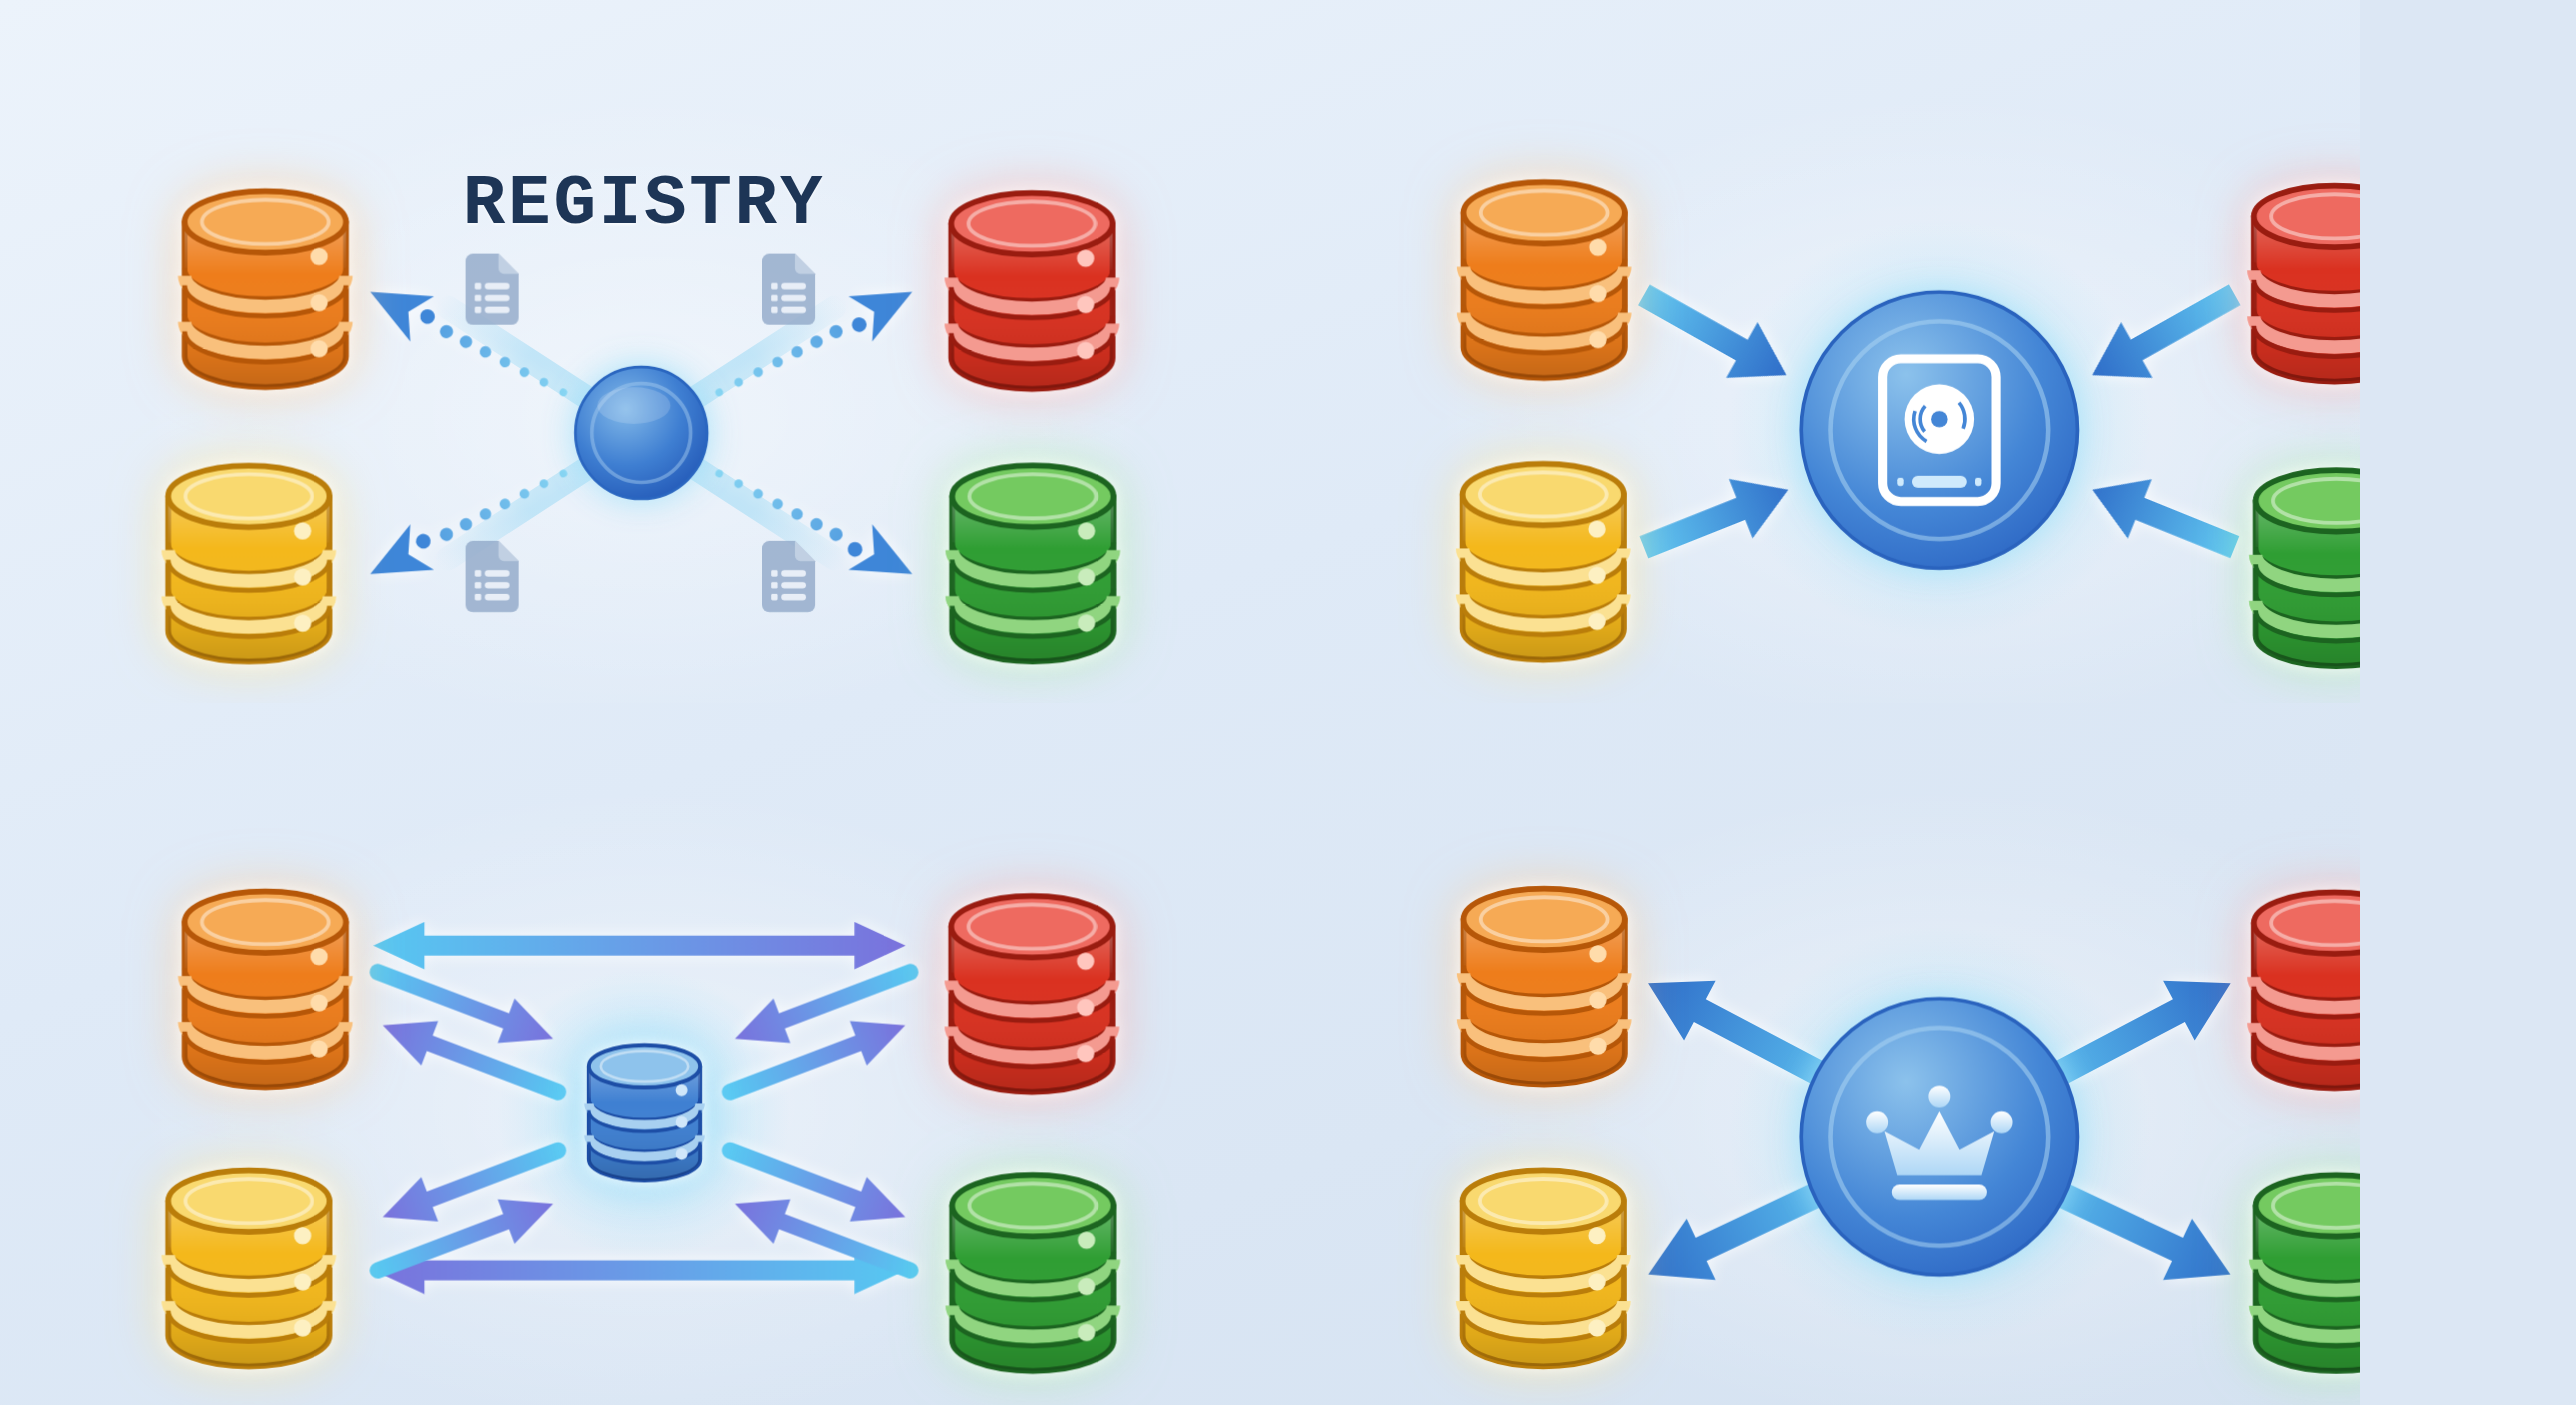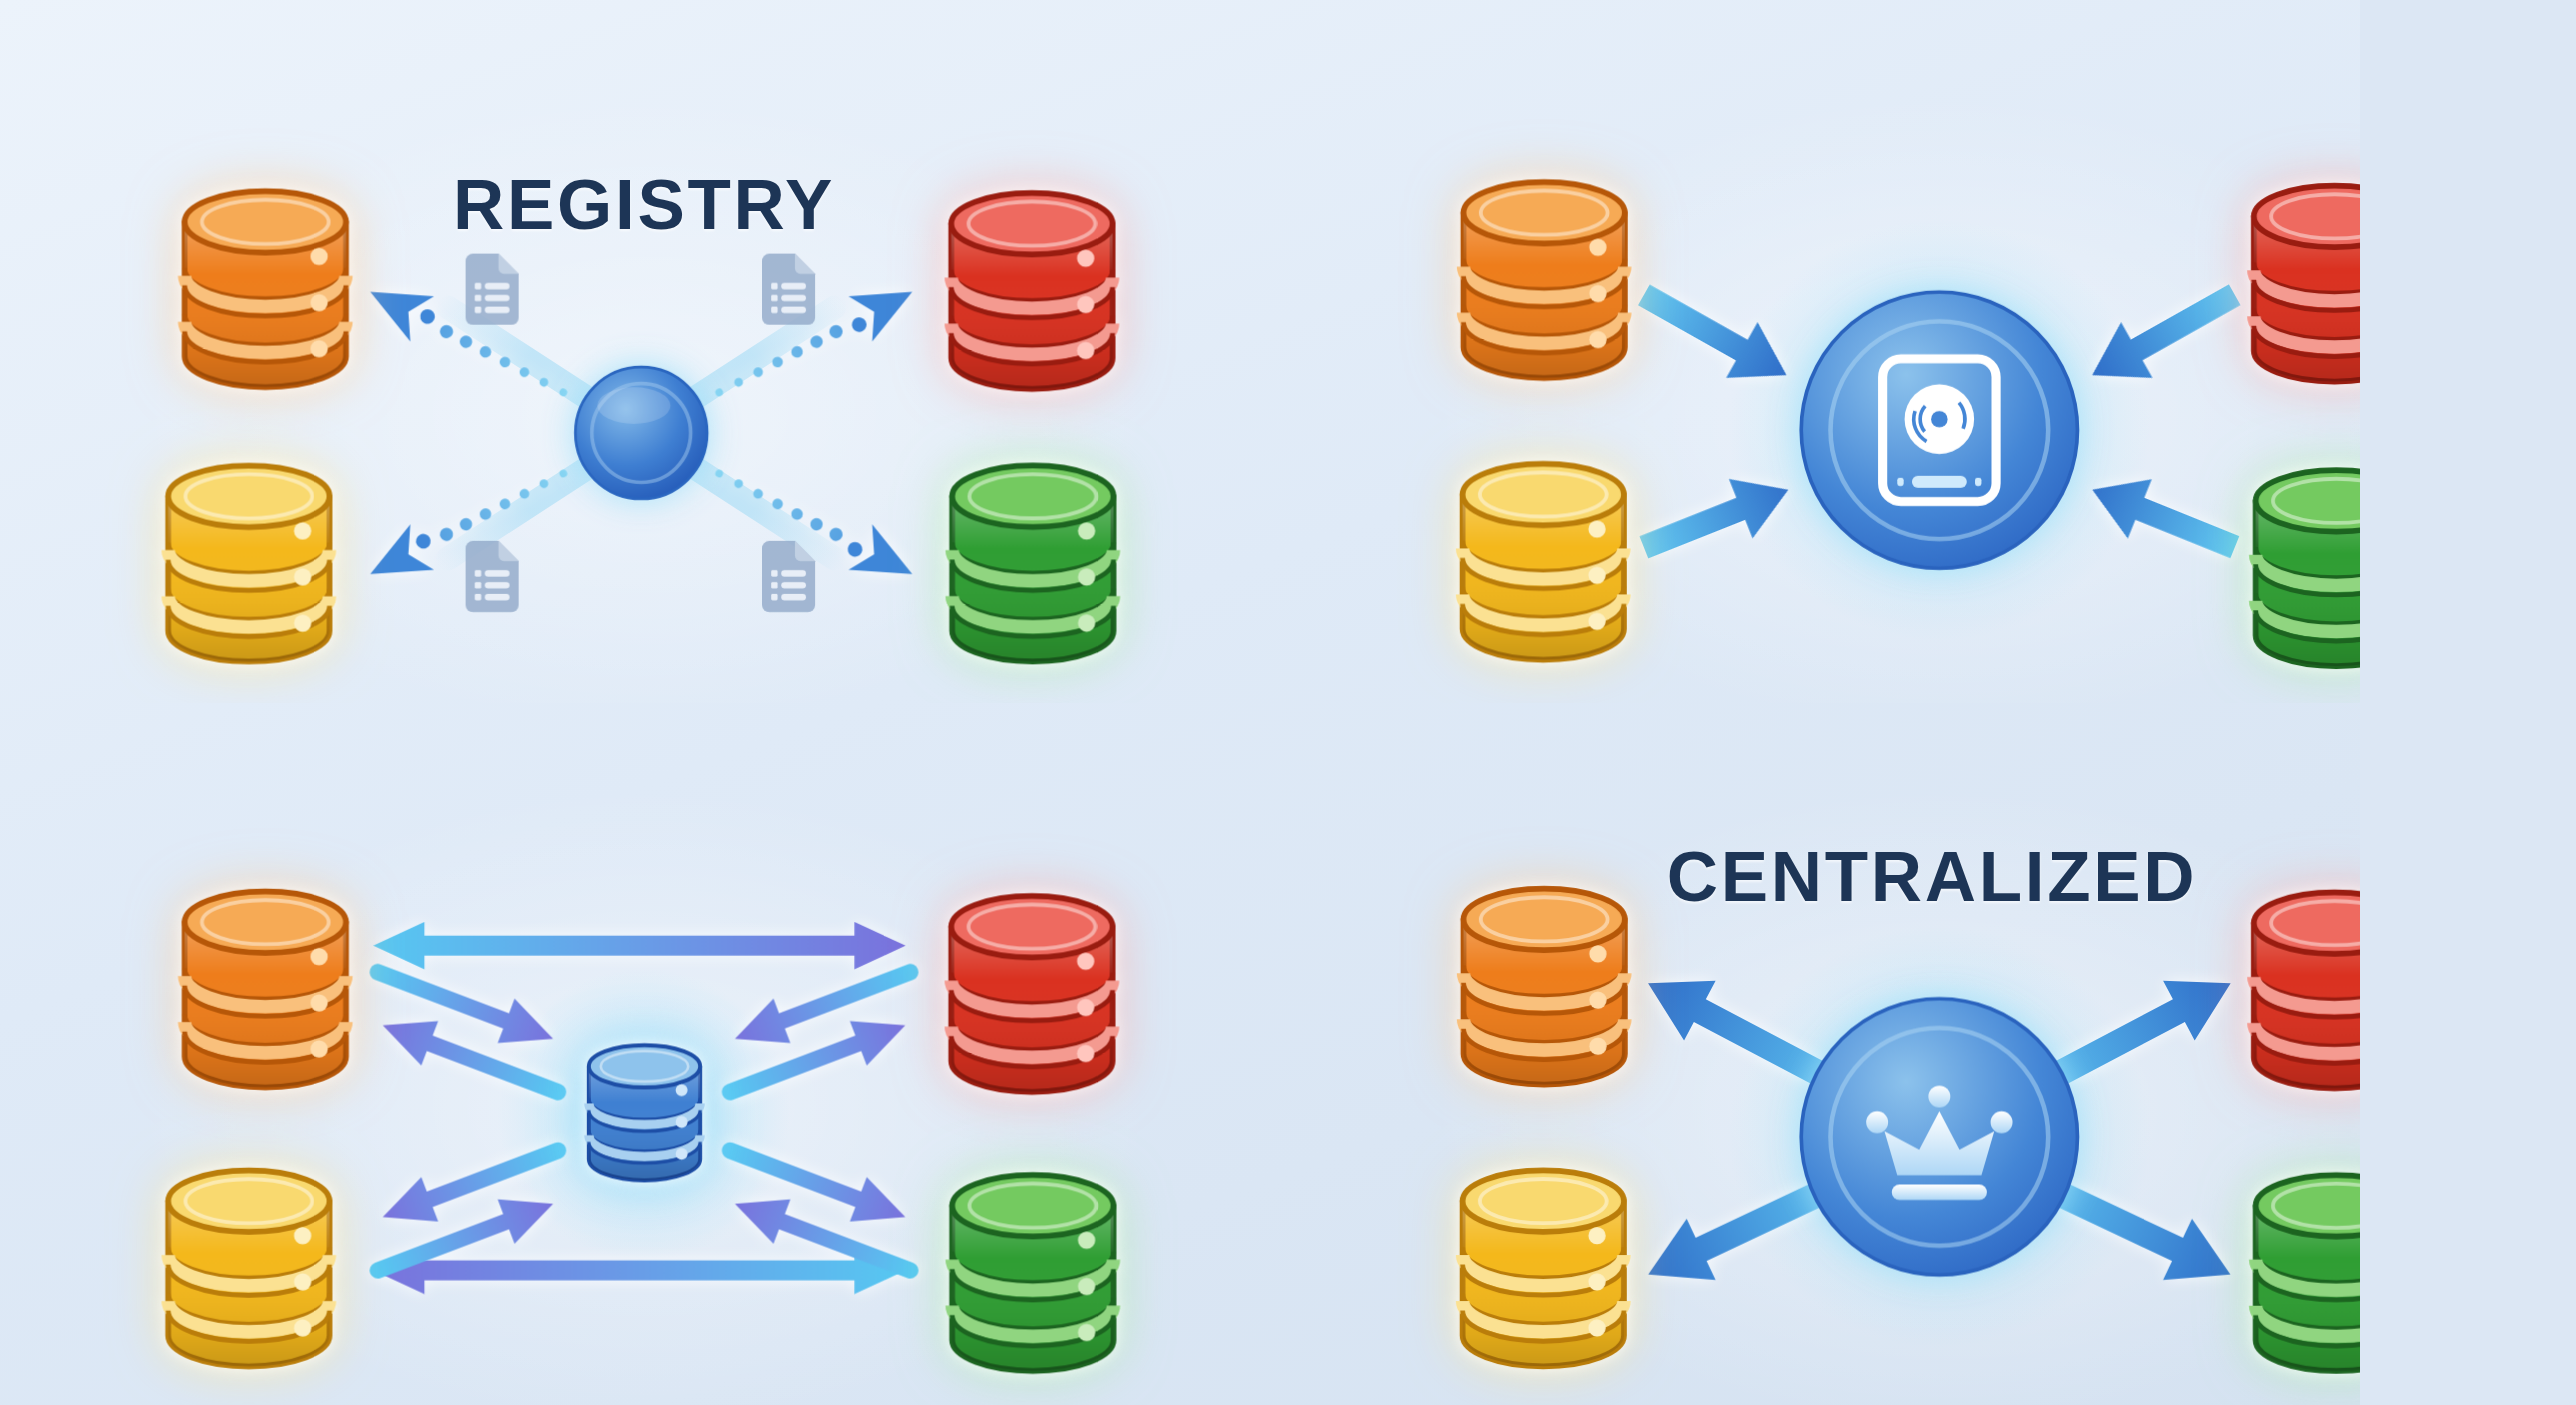--- a/index.html
+++ b/index.html
@@ -1,18 +1,18 @@
 <!DOCTYPE html>
 <html style="font-size:14.6px"><head>
 <meta charset="utf-8">
 <style>
   html,body{margin:0;padding:0;background:#dce7f4;}
   .canvas{position:relative;width:2360px;height:1405px;overflow:hidden;
     background:linear-gradient(160deg,#ecf3fb 0%,#dfeaf7 45%,#d5e2f1 100%);
-    font-family:Liberation Sans, sans-serif;}
+    font-family:Liberation Mono, monospace;}
   .quadrant{position:absolute;width:1288px;height:703px;}
   #q-registry{left:0;top:0}
   #q-consolidated{left:1288px;top:0}
   #q-coexistence{left:0;top:703px}
   #q-centralized{left:1288px;top:703px}
   .title{position:absolute;left:0;width:100%;text-align:center;font-weight:bold;
     font-size:71px;line-height:1;letter-spacing:2.7px;color:#1d3556;top:110px;
     text-shadow:0 1.8px 2.7px rgba(255,255,255,.65);}
   .row2 .title{top:79px}
   svg.art{position:absolute;left:0;top:0}
@@ -260,17 +260,16 @@
             <circle cx="68" cy="-16" r="12"></circle>
           <path d="M-60 -6 L-22 14 L0 -28 L22 14 L60 -6 L46 42 L-46 42 Z"></path>
           <rect x="-52" y="52" width="104" height="17" rx="8.5"></rect>
         </g>
       </g>
       <use href="#db" class="db db-orange" x="175" y="190" width="210" height="248"></use>
       <use href="#db" class="db db-red" x="1039" y="194" width="210" height="248"></use>
       <use href="#db" class="db db-yellow" x="174" y="498" width="210" height="248"></use>
       <use href="#db" class="db db-green" x="1041" y="503" width="210" height="248"></use>
     </svg>
-    <h2 class="title">CENTRALIZED</h2>
   </section>
 
 </div>
 
 
 </body></html>

